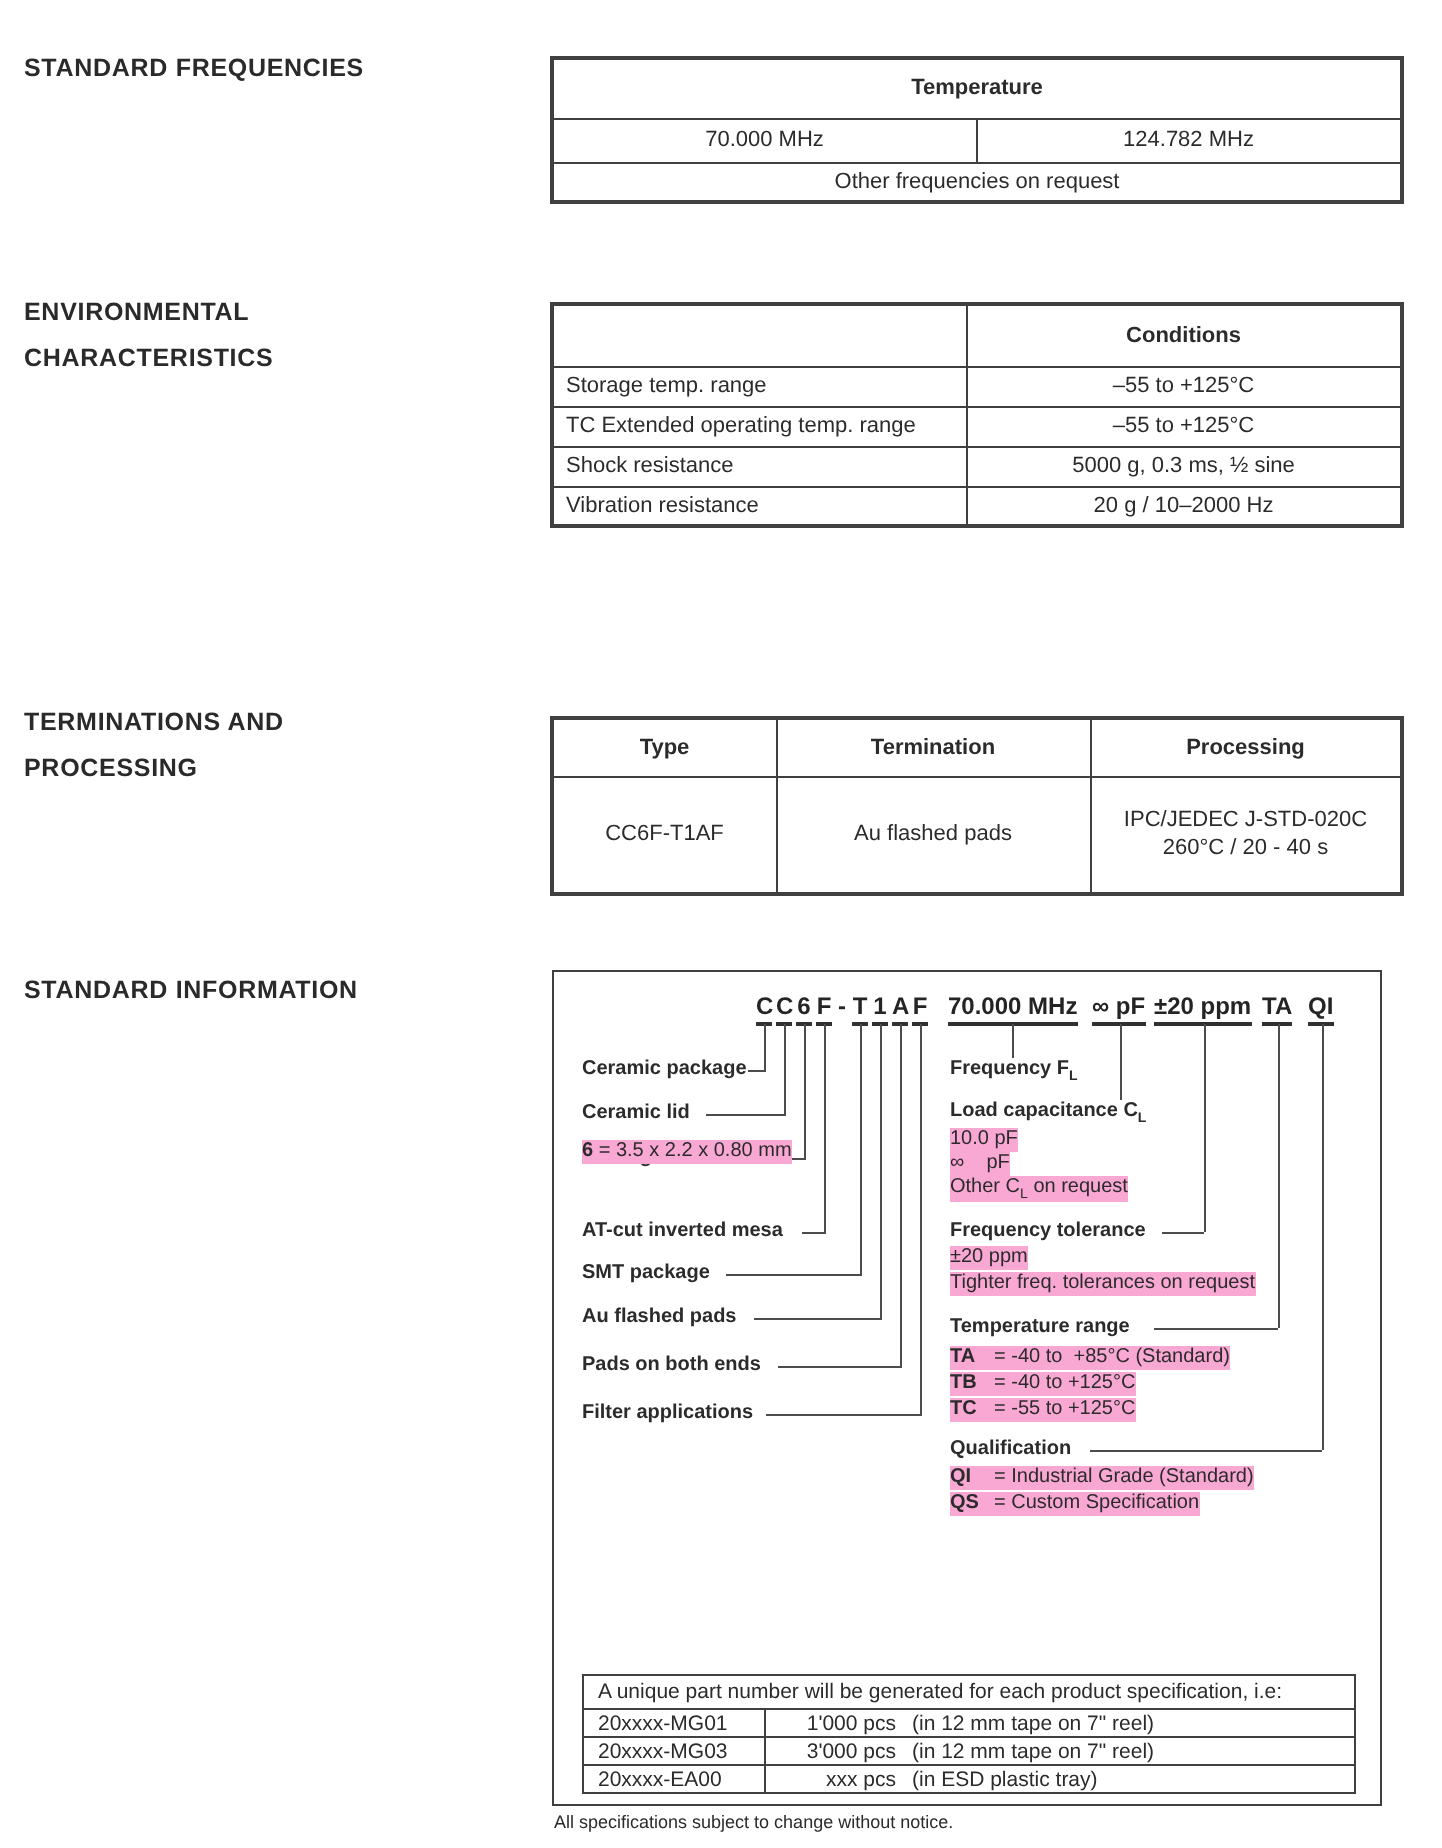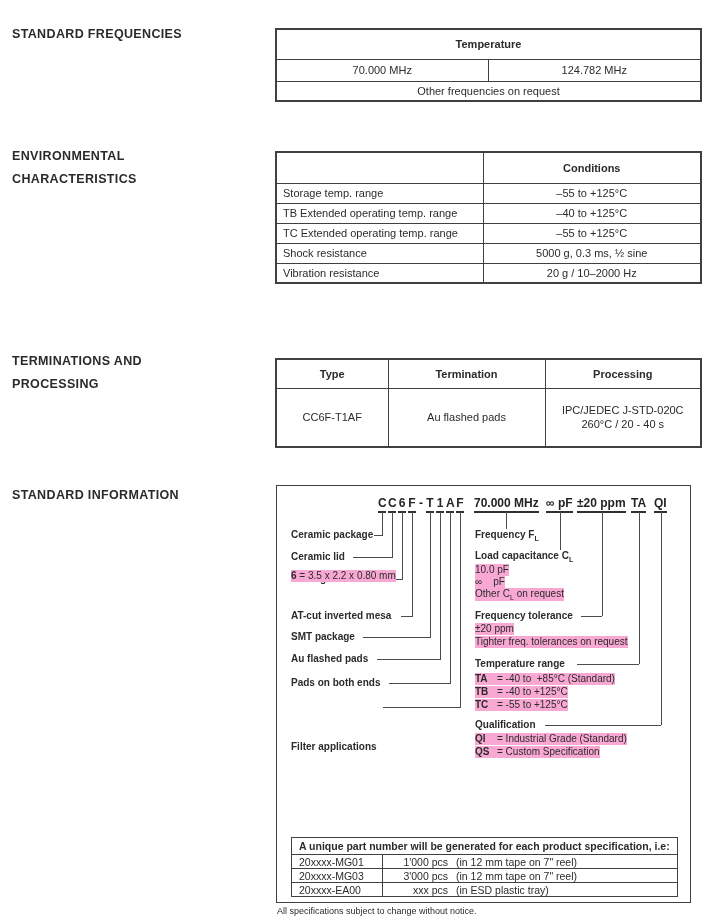--- a/index.html
+++ b/index.html
@@ -92,24 +92,20 @@
       <col style="width:218px">
     </colgroup>
   <tbody>
       <tr style="height:31px;">
     <td></td>
     <td class="b">Conditions</td>
   </tr>
   <tr style="height:20px;">
     <td class="lft">Storage temp. range</td>
     <td>–55 to +125°C</td>
-  </tr>
-  <tr style="height:20px;">
-    <td class="lft">TB Extended operating temp. range</td>
-    <td>–40 to +125°C</td>
   </tr>
   <tr style="height:20px;">
     <td class="lft">TC Extended operating temp. range</td>
     <td>–55 to +125°C</td>
   </tr>
   <tr style="height:20px;">
     <td class="lft">Shock resistance</td>
     <td>5000 g, 0.3 ms, ½ sine</td>
   </tr>
   <tr style="height:20px;">
@@ -191,21 +187,21 @@
     </div>
 
   <span class="olabel" style="left:14px; top:43px;">Ceramic package</span>
   <span class="olabel" style="left:14px; top:65px;">Ceramic lid</span>
   <span class="olabel" style="left:14px; top:87px;">Package size</span>
   <span class="otext" style="left:14px; top:84px;"><span class="b">6</span><span> = 3.5 x 2.2 x 0.80 mm</span></span>
   <span class="olabel" style="left:14px; top:124px;">AT-cut inverted mesa</span>
   <span class="olabel" style="left:14px; top:145px;">SMT package</span>
   <span class="olabel" style="left:14px; top:167px;">Au flashed pads</span>
   <span class="olabel" style="left:14px; top:191px;">Pads on both ends</span>
-  <span class="olabel" style="left:14px; top:215px;margin-top:40px;">Filter applications</span>
+  <span class="olabel" style="left:14px; top:215px;">Filter applications</span>
 
   <span class="olabel" style="left:198px; top:43px;"><span>Frequency F</span><sub class="sb">L</sub></span>
 
   <span class="olabel" style="left:198px; top:64px;"><span>Load capacitance C</span><sub class="sb">L</sub></span>
   <span class="otext" style="left:198px; top:78px;">10.0 pF</span>
   <span class="otext" style="left:198px; top:90px;">∞    pF</span>
   <span class="otext" style="left:198px; top:102px;"><span>Other C</span><sub class="sb">L</sub><span> on request</span></span>
 
   <span class="olabel" style="left:198px; top:124px;">Frequency tolerance</span>
   <span class="otext" style="left:198px; top:137px;">±20 ppm</span>
@@ -219,21 +215,21 @@
   <span class="olabel" style="left:198px; top:233px;">Qualification</span>
   <span class="otext" style="left:198px; top:247px;"><span class="code">QI</span><span>= Industrial Grade (Standard)</span></span>
   <span class="otext" style="left:198px; top:260px;"><span class="code">QS</span><span>= Custom Specification</span></span>
 
   <table class="itable" style="position:absolute; left:14px; top:351px; width:386px;">
     <colgroup>
         <col style="width:91px">
         <col style="width:295px">
       </colgroup>
     <tbody>
-        <tr style="height:17px;font-weight:bold;">
+        <tr style="height:17px;">
       <td colspan="2">A unique part number will be generated for each product specification, i.e:</td>
     </tr>
     <tr style="height:14px;">
       <td>20xxxx-MG01</td>
       <td><span class="qty">1'000 pcs</span><span class="desc">(in 12 mm tape on 7" reel)</span></td>
     </tr>
     <tr style="height:14px;">
       <td>20xxxx-MG03</td>
       <td><span class="qty">3'000 pcs</span><span class="desc">(in 12 mm tape on 7" reel)</span></td>
     </tr>

